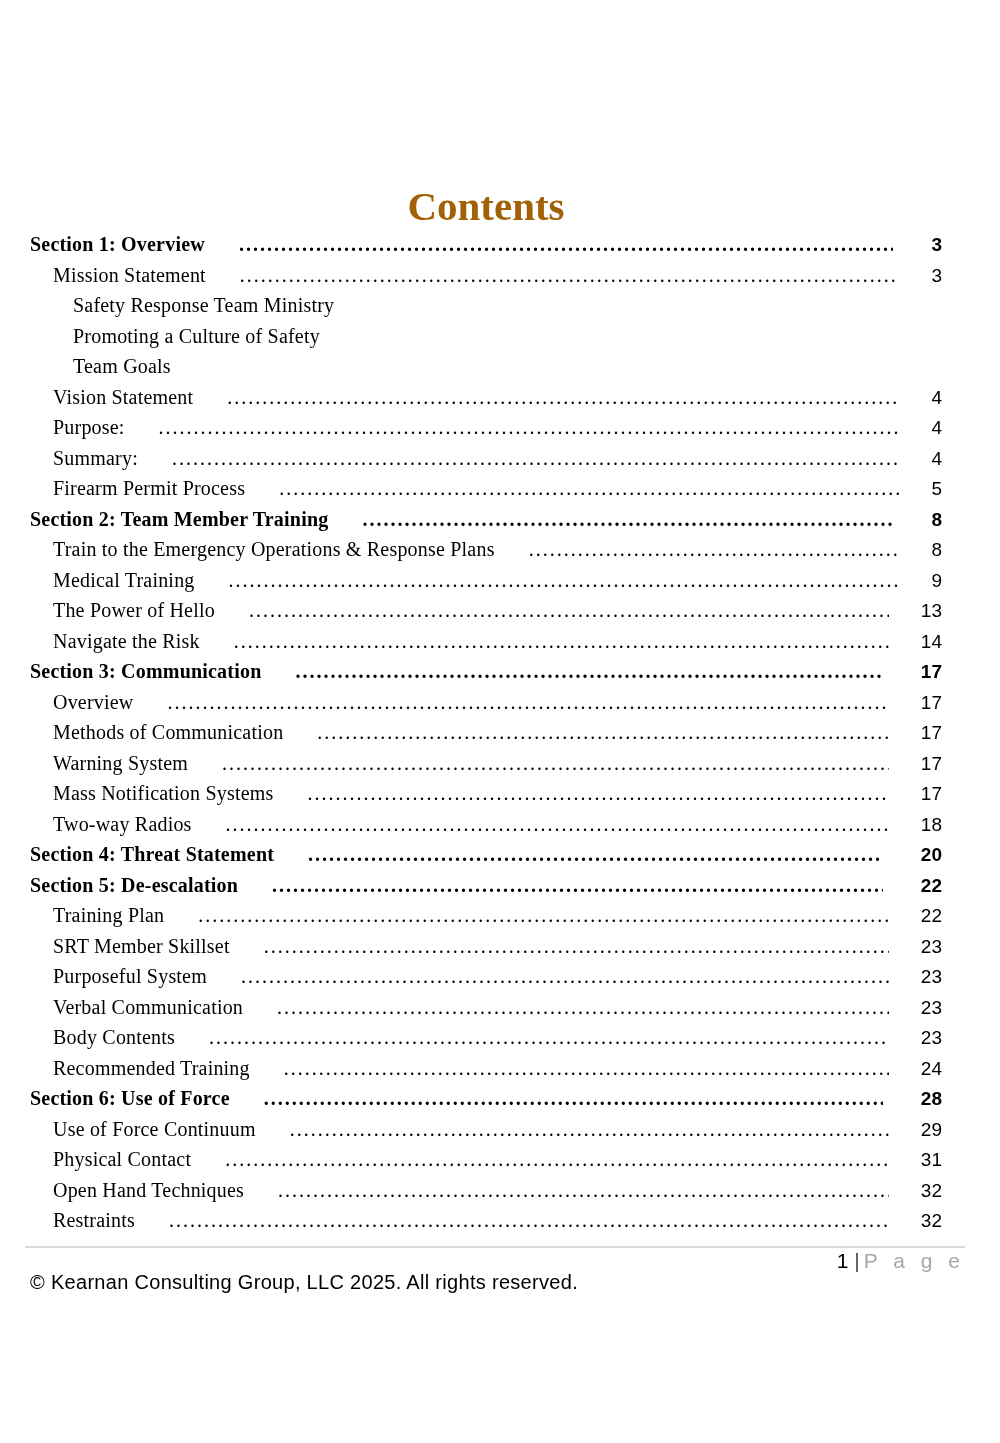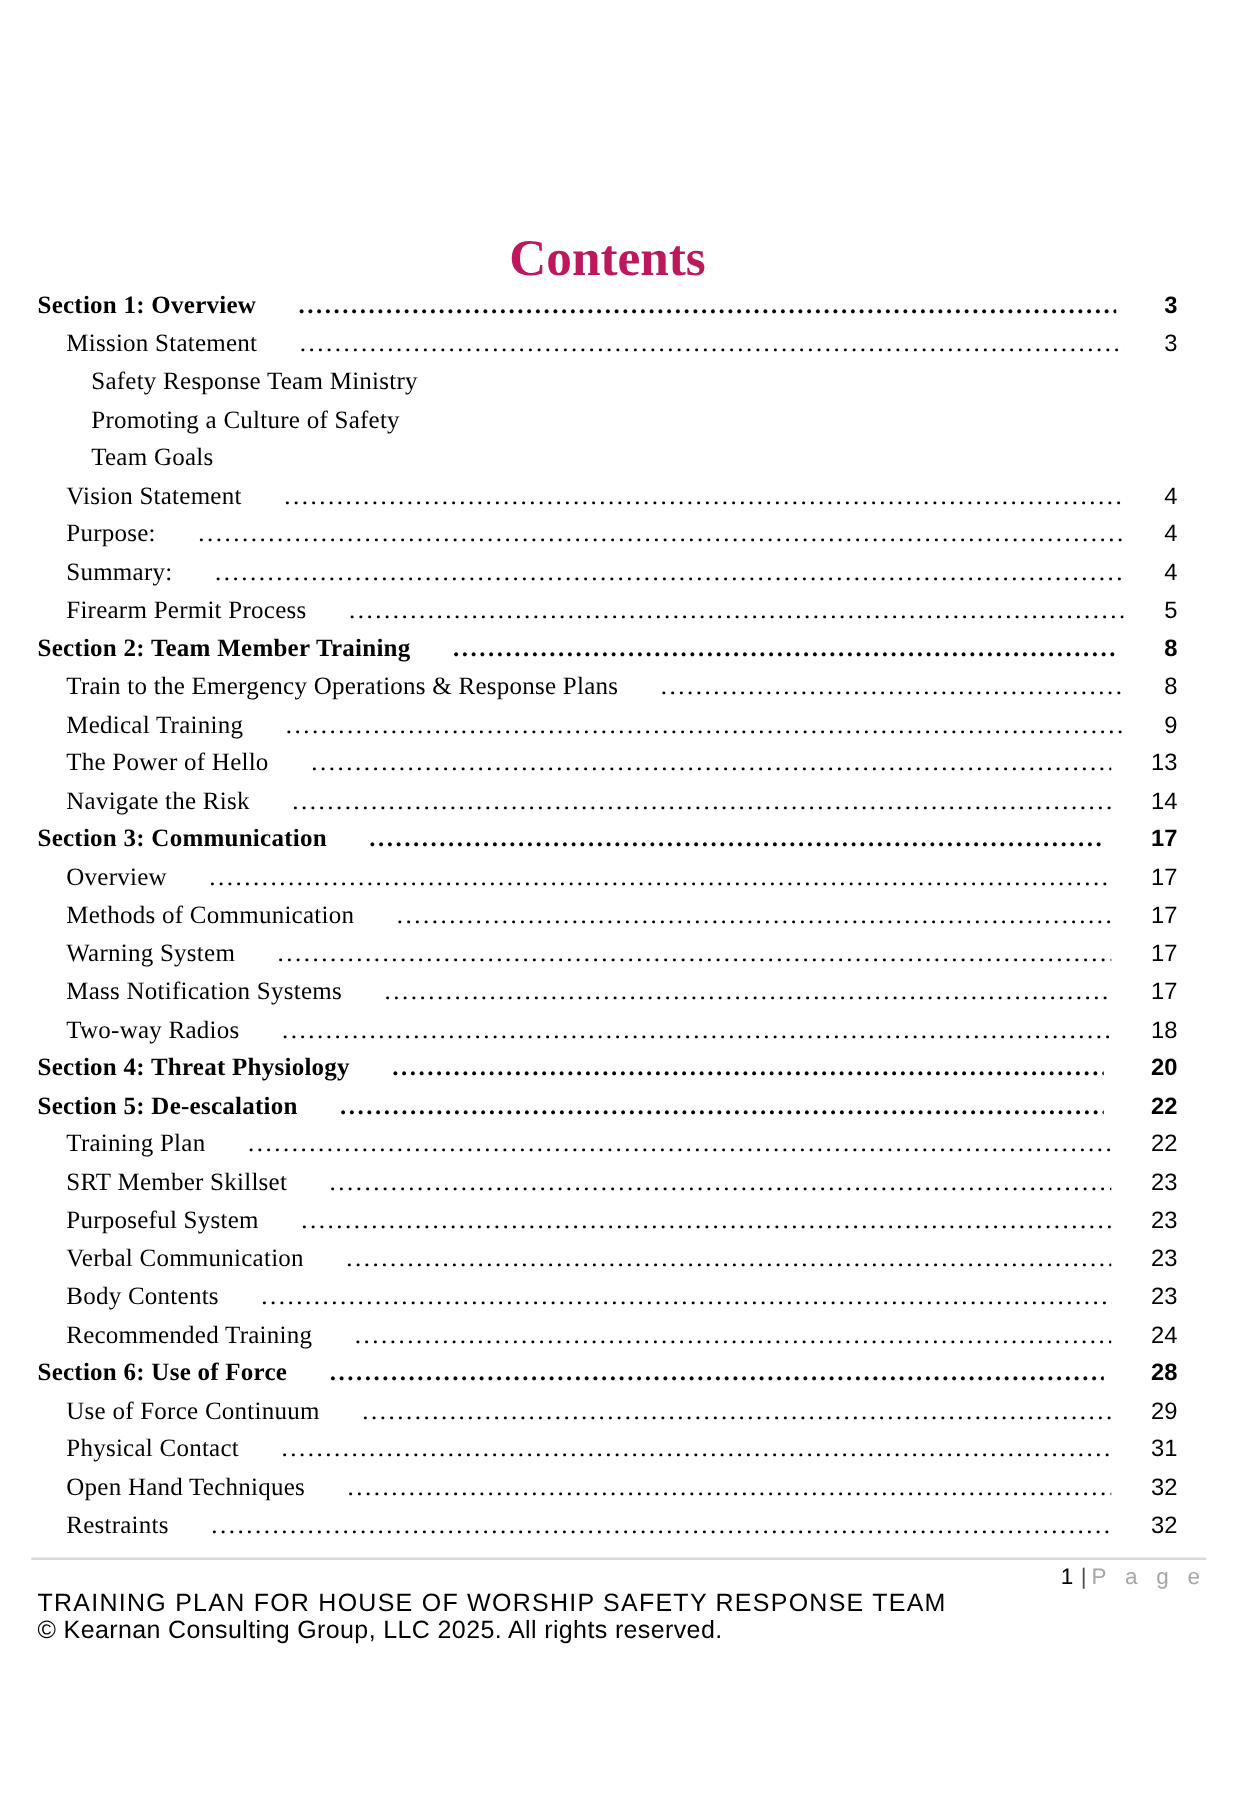--- a/index.html
+++ b/index.html
@@ -18,21 +18,21 @@
     left: 30px;
     top: 0;
     width: 912px;
     padding-top: 186px;
   }
   .title {
     text-align: center;
     font-size: 41px;
     line-height: 41px;
     font-weight: bold;
-    color: #be185d;
+    color: #a16207;
     font-family: "Liberation Serif", serif;
     margin-bottom: 2px;
   }
   .toc { margin-top: 0; }
   .toc-row {
     display: flex;
     align-items: baseline;
     height: 30.5px;
     line-height: 30.5px;
     font-size: 20px;
@@ -64,21 +64,21 @@
     top: 1246px;
     width: 940px;
   }
   .footer-rule {
     border-top: 2px solid #d9d9d9;
     height: 0;
   }
   .page-indicator {
     text-align: right;
     font-family: "Liberation Sans", sans-serif;
-    font-size: 18px;
+    font-size: 21px;
     line-height: 22px;
     margin-top: 2px;
     color: #000000;
   }
   .page-indicator .sep { margin: 0 4px 0 6px; color: #4d4d4d; }
   .page-indicator .pg { color: #a6a6a6; letter-spacing: 5px; }
   .footer-line1 {
     margin-left: 5px;
     margin-top: 1px;
     font-family: "Liberation Sans", sans-serif;
@@ -195,21 +195,21 @@
           <span class="toc-label">Mass Notification Systems</span>
           <span class="toc-dots">............................................................................................................................................................................................................................................................................................................</span>
           <span class="toc-page">17</span>
         </div>
         <div class="toc-row level-2">
           <span class="toc-label">Two-way Radios</span>
           <span class="toc-dots">............................................................................................................................................................................................................................................................................................................</span>
           <span class="toc-page">18</span>
         </div>
         <div class="toc-row level-1">
-          <span class="toc-label">Section 4: Threat Physiology</span>
+          <span class="toc-label">Section 4: Threat Statement</span>
           <span class="toc-dots">............................................................................................................................................................................................................................................................................................................</span>
           <span class="toc-page">20</span>
         </div>
         <div class="toc-row level-1">
           <span class="toc-label">Section 5: De-escalation</span>
           <span class="toc-dots">............................................................................................................................................................................................................................................................................................................</span>
           <span class="toc-page">22</span>
         </div>
         <div class="toc-row level-2">
           <span class="toc-label">Training Plan</span>
@@ -267,16 +267,15 @@
           <span class="toc-page">32</span>
         </div>
       </div>
   </div>
 
   <div class="footer">
     <div class="footer-rule"></div>
     <div class="page-indicator">
       <span>1</span><span class="sep">|</span><span class="pg">P a g e</span>
     </div>
-    <div class="footer-line1">TRAINING PLAN FOR HOUSE OF WORSHIP SAFETY RESPONSE TEAM</div>
     <div class="footer-line2">© Kearnan Consulting Group, LLC 2025. All rights reserved.</div>
   </div>
 </div>
 
 </body></html>

